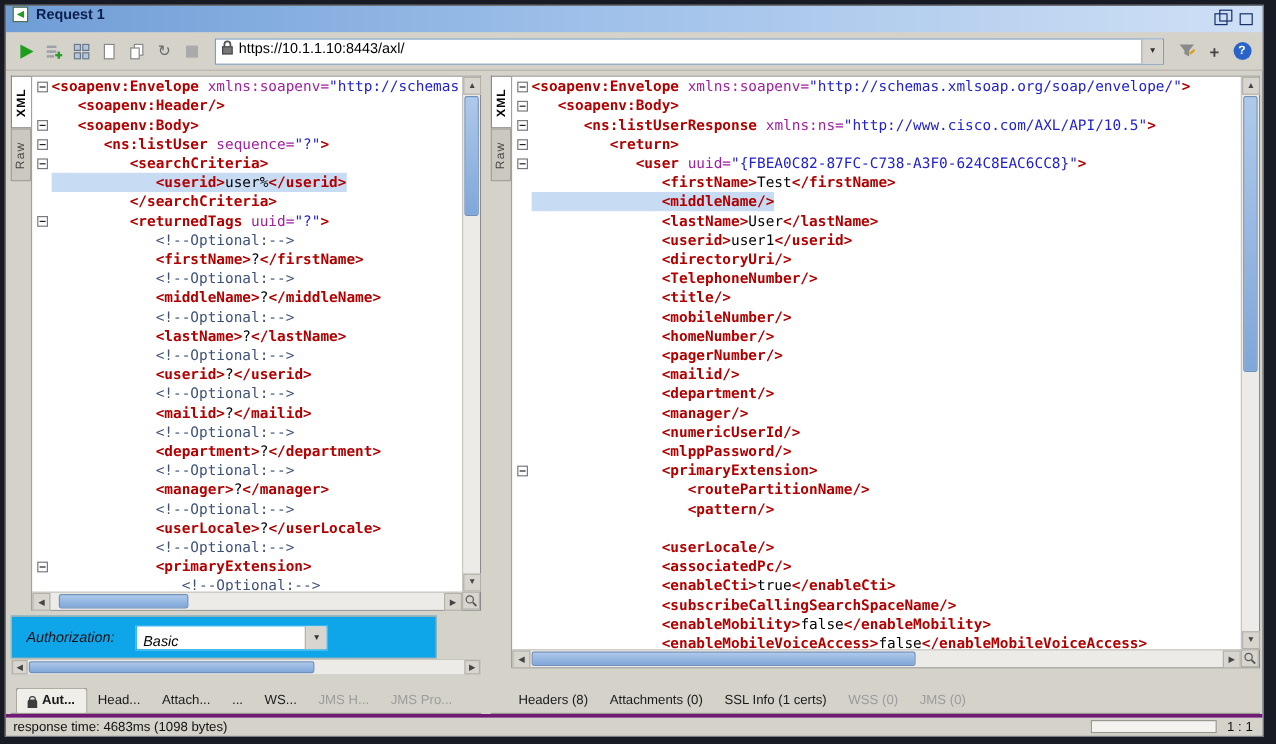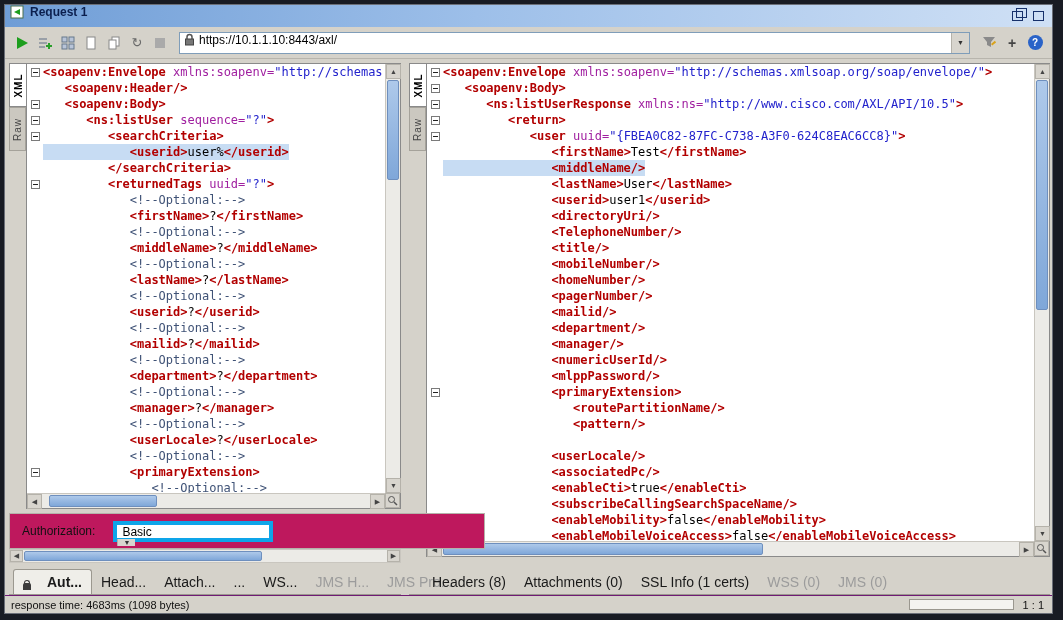--- a/index.html
+++ b/index.html
@@ -57,40 +57,40 @@
   .hsb{position:absolute;left:0;right:15px;bottom:0;height:15px;background:#ecebe7;border-top:1px solid #c9c6bf;box-sizing:border-box;}
   .sb-btn{position:absolute;width:15px;height:15px;background:#d8d5ce;border:1px solid #b5b2aa;box-sizing:border-box;
     display:flex;align-items:center;justify-content:center;font-size:7px;color:#444;}
   .thumb{position:absolute;background:linear-gradient(#aec9ea,#7fa7d9);border:1px solid #6e8fbe;border-radius:2px;box-sizing:border-box;}
   .corner{position:absolute;right:0;bottom:0;width:15px;height:15px;background:#d8d5ce;border:1px solid #b5b2aa;box-sizing:border-box;
     display:flex;align-items:center;justify-content:center;}
 
   .vsplit{position:absolute;left:396px;top:58px;width:8px;height:494px;background:#d5d2ca;}
 
   
-  .auth-panel{position:absolute;left:4px;top:508px;width:476px;height:36px;background:#be185d;
-    border:1px solid #b5b2aa;box-sizing:border-box;display:flex;align-items:center;padding:0 12px;gap:18px;}
+  .auth-panel{position:absolute;left:4px;top:508px;width:355px;height:36px;background:#0ea5e9;
+    border:1px solid #b5b2aa;box-sizing:border-box;display:flex;align-items:center;padding:0 12px;gap:18px;font-style:italic;}
   .auth-label{font-size:12px;color:#111;}
-  .combo{width:160px;height:21px;background:#fff;border:4px solid #0ea5e9;box-sizing:border-box;display:flex;align-items:flex-start;flex-direction:column;}
+  .combo{width:160px;height:21px;background:#fff;border:1px solid #0ea5e9;box-sizing:border-box;display:flex;align-items:flex-end;}
   .combo .val{flex:1;font-size:12px;padding-left:5px;color:#000;}
   .combo .arrow{width:17px;height:19px;background:#d8d5ce;border-left:1px solid #b5b2aa;display:flex;align-items:center;justify-content:center;font-size:7px;color:#333;}
   .lower-hsb{position:absolute;left:4px;top:544px;width:392px;height:14px;background:#ecebe7;border:1px solid #c9c6bf;box-sizing:border-box;}
 
   
   .btabs{position:absolute;top:560px;height:30px;display:flex;align-items:flex-end;border-bottom:1px solid #9b988f;box-sizing:border-box;}
   .btabs-left{left:4px;width:392px;padding-left:4px;}
   .btabs-right{left:404px;width:641px;padding-left:14px;}
-  .btab{padding:4px 9px;font-size:14px;color:#1a1a1a;white-space:nowrap;display:flex;align-items:flex-end;gap:16px;}
+  .btab{padding:4px 9px;font-size:11px;color:#1a1a1a;white-space:nowrap;display:flex;align-items:flex-end;gap:4px;}
   .btab.active{background:#efeee9;border:1px solid #9b988f;border-bottom:none;border-radius:3px 3px 0 0;font-weight:bold;}
   .btab.disabled{color:#9c9c9c;}
   .tabicon{width:8px;height:7px;background:#3c3c3c;border-radius:2px 2px 0 0;position:relative;}
   .tabicon::before{content:"";position:absolute;left:1px;top:-3px;width:4px;height:3px;border:1px solid #3c3c3c;border-bottom:none;border-radius:3px 3px 0 0;}
 
   
-  .statusbar{position:absolute;left:0;right:0;bottom:0;height:18px;background:#d5d2ca;border-top:1px solid #701a75;
+  .statusbar{position:absolute;left:0;right:0;bottom:0;height:18px;background:#d5d2ca;border-top:3px solid #701a75;
     display:flex;align-items:center;padding:0 6px;box-sizing:border-box;font-size:11px;color:#111;}
   .status-spacer{flex:1;}
   .progress{width:105px;height:11px;background:#f4f3f0;border:1px solid #9a978f;box-sizing:border-box;margin-right:9px;}
   .caret-pos{font-size:11px;color:#111;margin-right:2px;}
 </style>
 </head>
 <body>
 
 <div class="stage">
   <div class="win">

